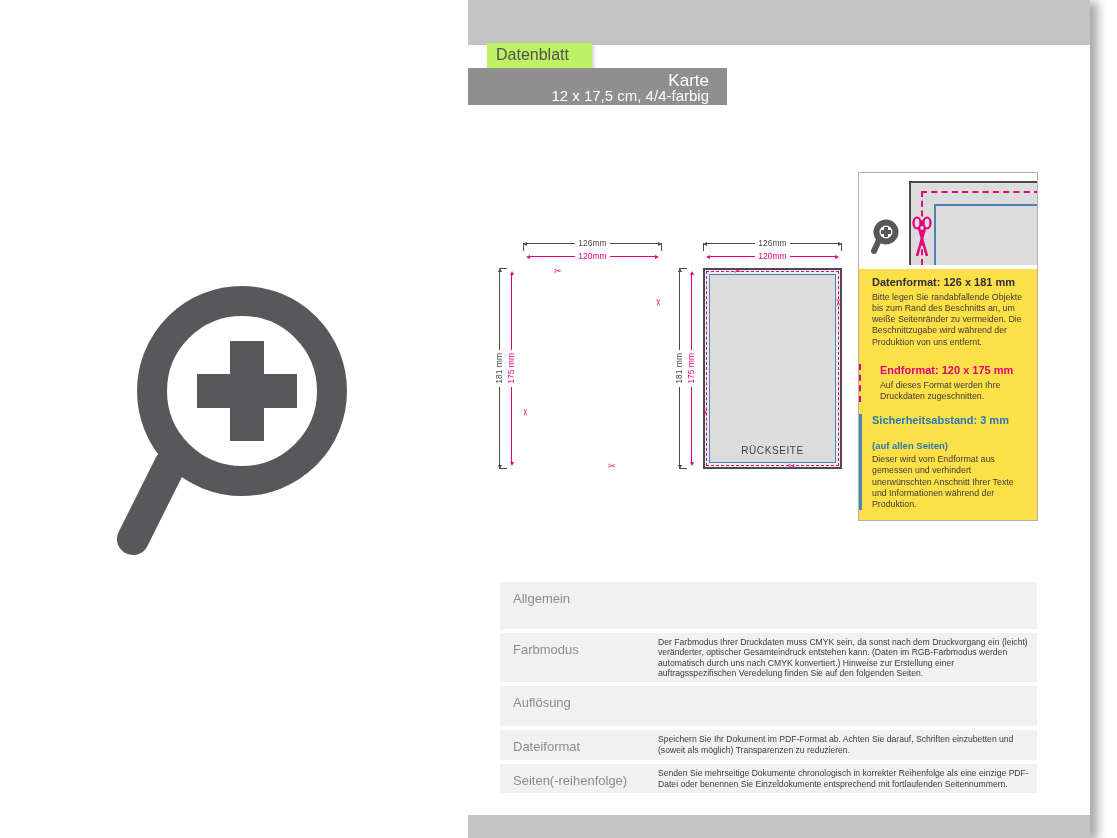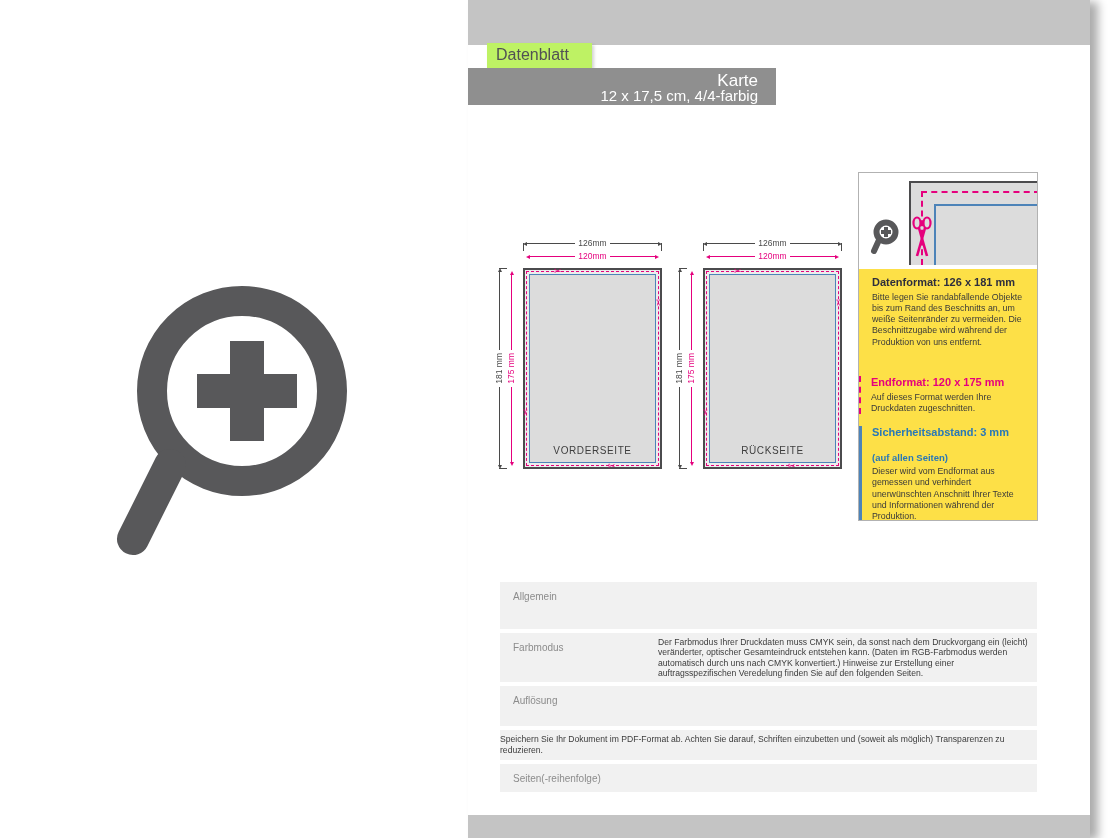--- a/index.html
+++ b/index.html
@@ -7,21 +7,21 @@
        font-family:"Liberation Sans",sans-serif;-webkit-font-smoothing:antialiased}
 
   
   .page{position:absolute;left:468px;top:0;width:622px;height:838px;background:#fff;
         box-shadow:8px 2px 9px rgba(0,0,0,.33)}
   .band-top{position:absolute;left:0;top:0;width:100%;height:45px;background:#c4c4c4}
   .band-bottom{position:absolute;left:0;top:815px;width:100%;height:23px;background:#c4c4c4}
   .tab{position:absolute;left:19px;top:43px;width:105px;height:25px;background:#bef264;
        box-shadow:2px 2px 3px rgba(0,0,0,.18);font-size:16px;color:#515154;
        padding:3px 0 0 9px;box-sizing:border-box;white-space:nowrap}
-  .karte-band{position:absolute;left:0;top:68px;width:308px;height:37px;background:#8f8f8f;
+  .karte-band{position:absolute;left:0;top:68px;width:259px;height:37px;background:#8f8f8f;
        color:#fff;text-align:right;padding:3px 18px 0 0;box-sizing:border-box}
   .karte-title{font-size:17px;line-height:19px}
   .karte-sub{font-size:15px;line-height:12px}
 
   
   .card-wrap{position:absolute;width:173px;height:242px}
   #front{left:26px;top:236px}
   #back{left:206px;top:236px}
   .card{position:absolute;left:29px;top:32px;width:139px;height:201px;border:2px solid #4b4b4d;
         background:#ececec;box-sizing:border-box}
@@ -58,29 +58,29 @@
   .ib-bleed{position:absolute;left:62px;top:18px;width:117px;height:72px;
         border-top:2px dashed #e5007d;border-left:2px dashed #e5007d}
   .ib-safe{position:absolute;left:75px;top:31px;width:104px;height:59px;
         border-top:2px solid #4d83b8;border-left:2px solid #4d83b8}
   .ib-text{padding:7px 8px 0 13px;font-size:8.8px;color:#3a3a3a;line-height:1.27}
   .ib-title{font-size:11px;font-weight:bold;margin:0 0 2px}
   .t-data{color:#2e2e3d}
   .t-end{color:#e5007d}
   .t-safe{color:#2878b8}
   .ib-p{margin:0 0 10px}
-  .blk-end{margin:28px 0 12px -13px;padding-left:10px;border-left:2px dashed #e5007d}
+  .blk-end{margin:16px 0 12px -13px;padding-left:19px;border-left:2px dashed #e5007d}
   .blk-safe{margin-left:-13px;padding-left:10px;border-left:3px solid #4d83b8}
   .ib-sub{color:#2878b8;font-size:9.5px;margin:0 0 2px;font-weight:bold}
 
   
   .tips{position:absolute;left:32px;top:578px;width:537px}
   .tips-header{height:25px;background:#909090;color:#fff;font-size:13.5px;line-height:25px;padding-left:13px}
   .tip-row{display:flex;background:#f1f1f1;margin-top:4px}
-  .tip-label{width:158px;min-width:158px;box-sizing:border-box;padding:9px 0 0 13px;font-size:10px;color:#8c8c8c}
+  .tip-label{width:158px;min-width:158px;box-sizing:border-box;padding:9px 0 0 13px;font-size:13px;color:#8c8c8c}
   .tip-text{flex:1;padding:4px 8px 4px 0;font-size:8.6px;line-height:1.2;color:#3b3b3b}
   .rh1{min-height:47px}.rh2{min-height:45px}.rh3{min-height:40px}.rh4{min-height:30px}.rh5{min-height:28px}
 </style>
 </head>
 <body>
 
 <svg viewBox="0 0 270 285" style="position:absolute;left:100px;top:278px;width:270px;height:285px">
   <circle cx="142" cy="113" r="90" fill="none" stroke="#58585a" stroke-width="30"></circle>
   <rect x="97" y="96" width="100" height="34" fill="#58585a"></rect>
   <rect x="130" y="63" width="34" height="100" fill="#58585a"></rect>
@@ -120,25 +120,20 @@
       <span class="lb">181 mm</span>
       <span class="ln"></span>
         <span class="arrD"></span>
     </div>
     <div class="vm mag" style="left:13px;top:35px;height:195px">
       <span class="arrU"></span>
         <span class="ln"></span>
       <span class="lb">175 mm</span>
       <span class="ln"></span>
         <span class="arrD"></span>
-    </div>
-    <div class="card">
-      <div class="bleed"></div>
-      <div class="safe"></div>
-      <div class="card-label">VORDERSEITE</div>
     </div>
     <span class="sc" style="left:60px;top:31px">✂</span>
     <span class="sc rot" style="left:160px;top:62px">✂</span>
     <span class="sc rot" style="left:27px;top:172px">✂</span>
     <span class="sc" style="left:114px;top:226px">✂</span>
   </div>
 
   <div class="card-wrap" id="back">
     <div class="hm blk" style="left:29px;top:3px;width:139px">
       <span class="arrL"></span>
@@ -217,21 +212,23 @@
       <div class="tip-label">Allgemein</div>
     </div>
     <div class="tip-row rh2">
       <div class="tip-label">Farbmodus</div>
       <div class="tip-text">Der Farbmodus Ihrer Druckdaten muss CMYK sein, da sonst nach dem Druckvorgang ein (leicht) veränderter, optischer Gesamteindruck entstehen kann. (Daten im RGB-Farbmodus werden automatisch durch uns nach CMYK konvertiert.) Hinweise zur Erstellung einer auftragsspezifischen Veredelung finden Sie auf den folgenden Seiten.</div>
     </div>
     <div class="tip-row rh3">
       <div class="tip-label">Auflösung</div>
     </div>
     <div class="tip-row rh4">
+      <div class="tip-label">Dateiformat</div>
       <div class="tip-text">Speichern Sie Ihr Dokument im PDF-Format ab. Achten Sie darauf, Schriften einzubetten und (soweit als möglich) Transparenzen zu reduzieren.</div>
     </div>
     <div class="tip-row rh5">
       <div class="tip-label">Seiten(-reihenfolge)</div>
+      <div class="tip-text">Senden Sie mehrseitige Dokumente chronologisch in korrekter Reihenfolge als eine einzige PDF-Datei oder benennen Sie Einzeldokumente entsprechend mit fortlaufenden Seitennummern.</div>
     </div>
   </div>
 
   <div class="band-bottom"></div>
 </div>
 
 </body></html>

